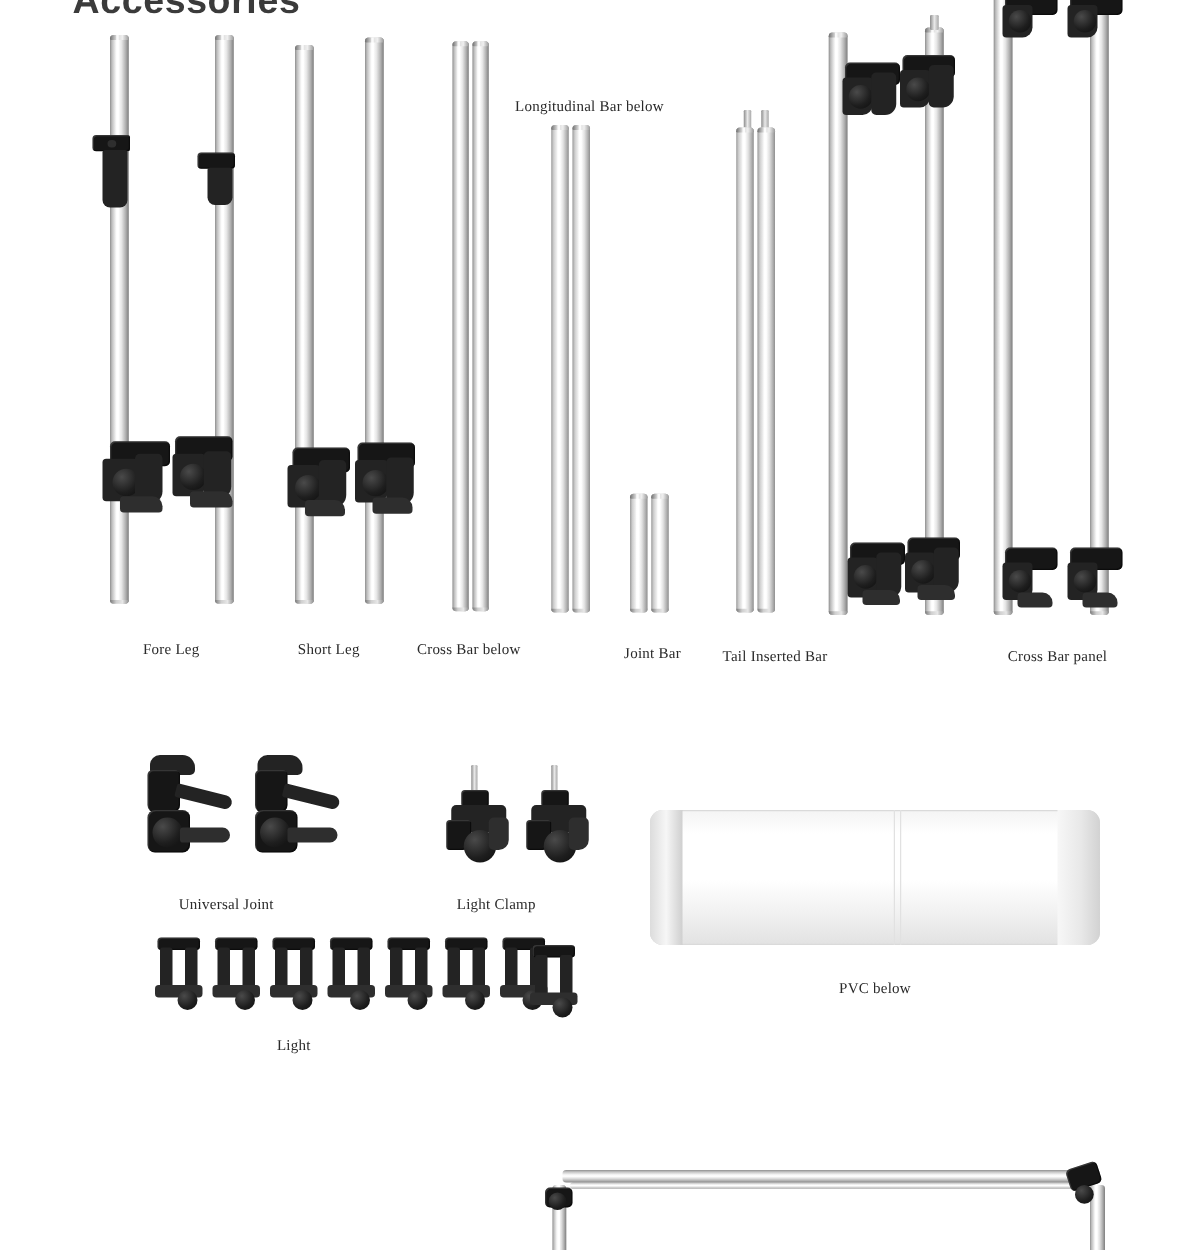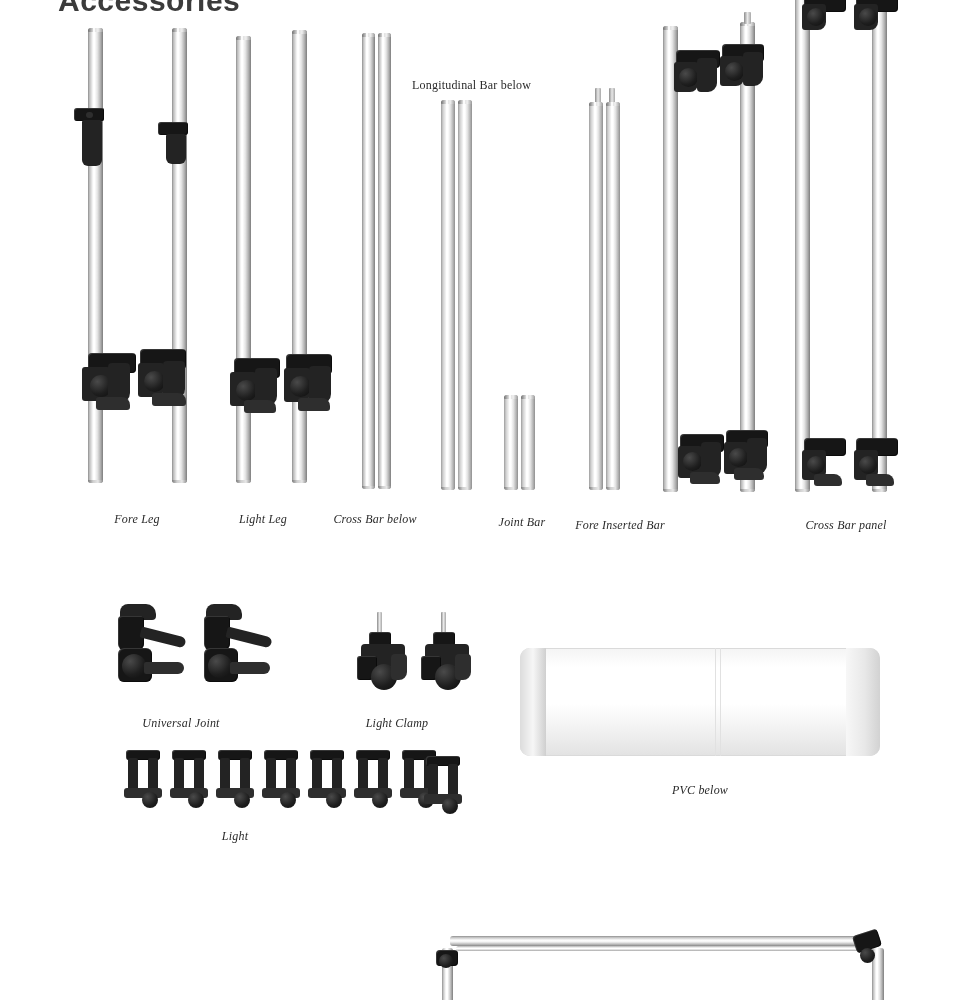--- a/index.html
+++ b/index.html
@@ -24,21 +24,21 @@
 
   
   .label {
     position: absolute;
     font-family: "Liberation Serif", serif;
     font-size: 12px;
     color: #2a2a2a;
     white-space: nowrap;
     letter-spacing: .2px;
   }
-  .label.center { transform: translateX(-50%); font-style: italic; }
+  .label.center { transform: translateX(-50%); }
 
   .title {
     position: absolute;
     left: 58px;
     top: -16px;
     font-family: "Liberation Sans", sans-serif;
     font-size: 30px;
     font-weight: bold;
     color: #3b3b3b;
     letter-spacing: .5px;
@@ -245,21 +245,21 @@
     <div class="blk soft" style="left:27px; top:16px; width:22px; height:38px; border-radius:4px 4px 10px 4px;"></div>
     <div class="blk lite" style="left:16px; top:48px; width:32px; height:13px; border-radius:3px 8px 3px 3px;"></div>
 
     <div class="blk sh" style="left:58px; top:2px; width:46px; height:20px; border-radius:4px;"></div>
     <div class="blk soft" style="left:56px; top:16px; width:26px; height:34px; border-radius:3px 3px 8px 3px;"></div>
     <div class="knob" style="left:62px; top:24px; width:21px; height:21px;"></div>
     <div class="blk soft" style="left:81px; top:14px; width:22px; height:38px; border-radius:4px 4px 10px 4px;"></div>
     <div class="blk lite" style="left:70px; top:46px; width:32px; height:13px; border-radius:3px 8px 3px 3px;"></div>
   </div>
 
-  <div class="label center" style="left:263px; top:512px;">Light Leg</div>
+  <div class="label center" style="left:263px; top:512px;">Short Leg</div>
 
   <div class="tube" style="left:362px; top:33px; width:13px; height:456px;">
     <div class="cap"></div>
     <div class="glint"></div>
     <div class="capb"></div>
   </div>
   <div class="tube" style="left:378px; top:33px; width:13px; height:456px;">
     <div class="cap"></div>
     <div class="glint"></div>
     <div class="capb"></div>
@@ -295,21 +295,21 @@
   <div class="tube thin" style="left:589px; top:102px; width:14px; height:388px;">
     <div class="cap"></div>
     <div class="glint"></div>
     <div class="capb"></div>
   </div>
   <div class="tube thin" style="left:606px; top:102px; width:14px; height:388px;">
     <div class="cap"></div>
     <div class="glint"></div>
     <div class="capb"></div>
   </div>
-  <div class="label center" style="left:620px; top:518px;">Fore Inserted Bar</div>
+  <div class="label center" style="left:620px; top:518px;">Tail Inserted Bar</div>
 
   <div class="tube" style="left:663px; top:26px; width:15px; height:466px;">
     <div class="cap"></div>
     <div class="glint"></div>
     <div class="capb"></div>
   </div>
   <div class="tube" style="left:740px; top:22px; width:15px; height:470px;">
     <div class="cap"></div>
     <div class="glint"></div>
     <div class="capb"></div>

